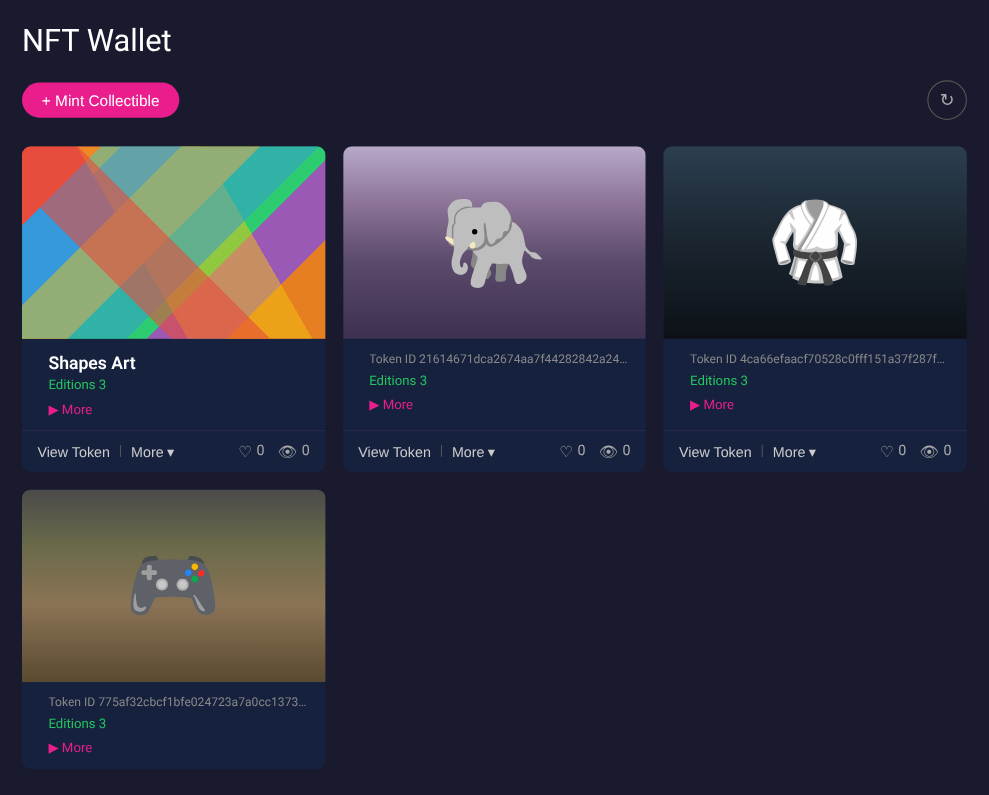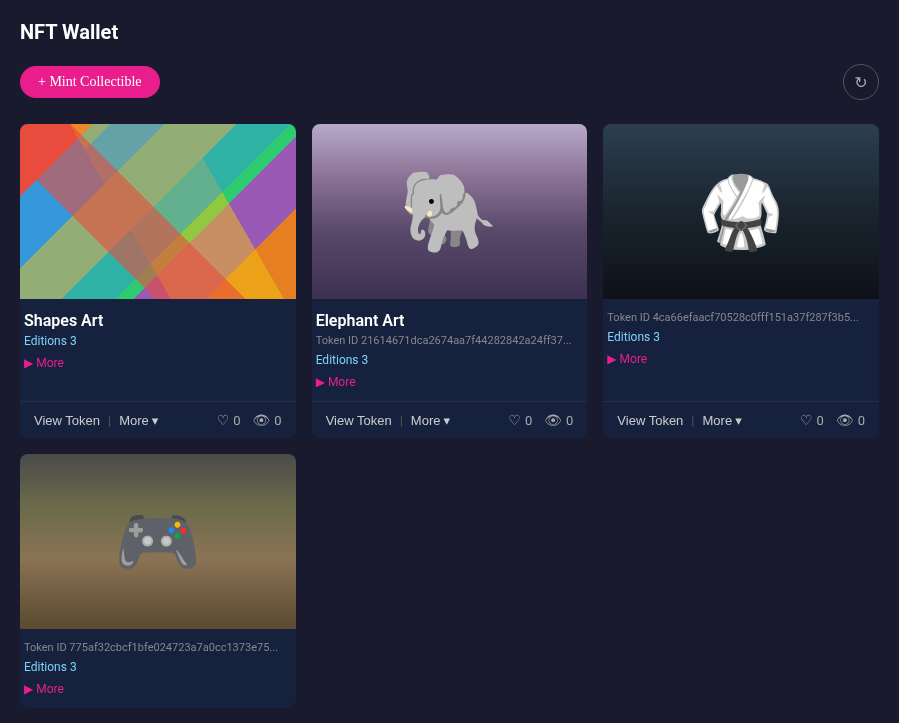--- a/index.html
+++ b/index.html
@@ -4,43 +4,42 @@
   <style>
     * { box-sizing: border-box; margin: 0; padding: 0; }
     body {
       background-color: #1a1a2e;
       color: #ffffff;
       font-family: -apple-system, BlinkMacSystemFont, 'Segoe UI', Roboto, sans-serif;
       min-height: 723px;
       padding: 20px 20px 20px 20px;
     }
     .page-title {
-      font-size: 20px;
-      font-weight: bold;
+      font-size: 28px;
+      font-weight: normal;
       color: #ffffff;
       margin-bottom: 20px;
     }
     .toolbar {
       display: flex;
       align-items: center;
       justify-content: space-between;
       margin-bottom: 24px;
     }
     .mint-btn {
       background-color: #e91e8c;
       color: #ffffff;
       border: none;
       border-radius: 20px;
       padding: 8px 18px;
       font-size: 14px;
       cursor: pointer;
       display: flex;
       align-items: center;
       gap: 5px;
-      font-family: Liberation Serif, serif;
     }
     .refresh-btn {
       background: transparent;
       border: 1.5px solid #555;
       border-radius: 50%;
       width: 36px;
       height: 36px;
       display: flex;
       align-items: center;
       justify-content: center;
@@ -127,40 +126,40 @@
       display: flex;
       align-items: center;
       justify-content: center;
     }
     .img-cod::after {
       content: '🎮';
       font-size: 70px;
       position: absolute;
     }
     .card-body {
-      padding: 12px 14px 0 4px;
+      padding: 12px 14px 0 24px;
       flex: 1;
     }
     .card-name {
       font-size: 16px;
       font-weight: 600;
       color: #ffffff;
       margin-bottom: 4px;
     }
     .card-token-id {
       font-size: 11px;
       color: #888;
       margin-bottom: 6px;
       white-space: nowrap;
       overflow: hidden;
       text-overflow: ellipsis;
     }
     .card-editions {
       font-size: 12px;
-      color: #7dd3fc;
+      color: #22c55e;
       margin-bottom: 8px;
     }
     .card-more-link {
       font-size: 12px;
       color: #e91e8c;
       cursor: pointer;
       display: flex;
       align-items: center;
       gap: 3px;
       margin-bottom: 12px;
@@ -257,21 +256,20 @@
         <div class="stat-item">
           <span class="stat-icon">👁</span>
           <span>0</span>
         </div>
       </div>
     </div>
   </div>
     <div class="card">
     <div class="card-img-placeholder img-elephant"></div>
     <div class="card-body">
-      <div class="card-name">Elephant Art</div>
       <div class="card-token-id">Token ID 21614671dca2674aa7f44282842a24ff37...</div>
       <div class="card-editions">Editions 3</div>
       <div class="card-more-link">
         <span>▶</span>
         <span>More</span>
       </div>
     </div>
     <div class="card-footer">
       <div class="footer-left">
         <button class="view-token-btn">View Token</button>

